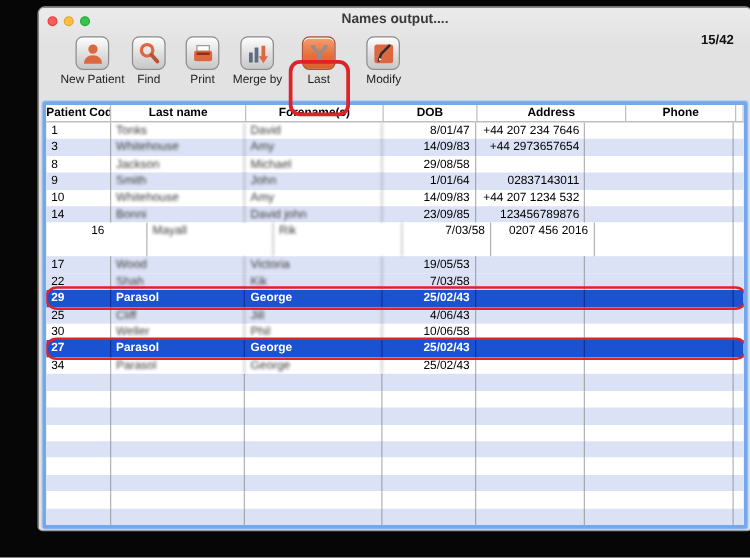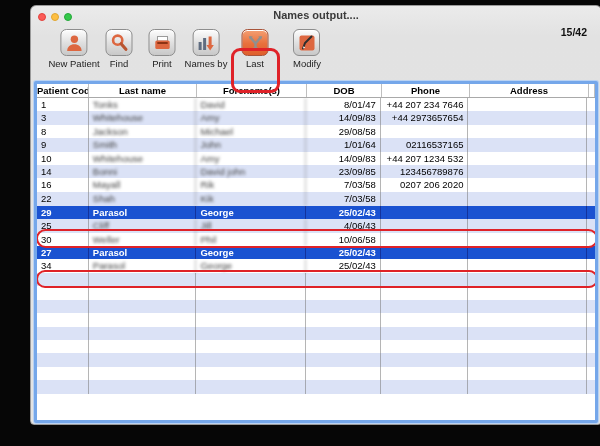--- a/index.html
+++ b/index.html
@@ -128,21 +128,21 @@
 
     <div class="tool" style="left:175px;">
       <div class="btn">
         <svg width="20" height="20" viewBox="0 0 20 20">
           <rect x="3" y="9" width="3" height="8" fill="#5f6c80"></rect>
           <rect x="7.5" y="5" width="3" height="12" fill="#5f6c80"></rect>
           <line x1="14.5" y1="3.5" x2="14.5" y2="13" stroke="#dd6740" stroke-width="3"></line>
           <path d="M10.8 12 L18.2 12 L14.5 17.5 Z" fill="#dd6740"></path>
         </svg>
       </div>
-      <div class="lbl">Names by</div>
+      <div class="lbl">Merge by</div>
     </div>
 
     <div class="tool" style="left:224px;">
       <div class="btn orange">
         <svg width="20" height="20" viewBox="0 0 20 20">
           <path d="M5 4.5 L10 10.5 M15 4.5 L10 10.5 M10 10.5 L10 14" fill="none" stroke="#8f8f8f" stroke-width="2.4" stroke-linecap="round"></path>
           <path d="M3.2 3.2 L7.4 3.6 L4.4 6.4 Z" fill="#8f8f8f"></path>
           <path d="M16.8 3.2 L12.6 3.6 L15.6 6.4 Z" fill="#8f8f8f"></path>
           <path d="M7.6 14.2 L12.4 14.2 L10 17.6 Z" fill="#8f8f8f"></path>
         </svg>
@@ -165,22 +165,22 @@
   </div>
 
   <div class="count">15/42</div>
 
   <div class="tablewrap">
     <div class="thead" id="thead">
         <div class="th" style="width: 52px;">Patient Code</div>
         <div class="th" style="width: 108px;">Last name</div>
         <div class="th" style="width: 110px;">Forename(s)</div>
         <div class="th" style="width: 75px;">DOB</div>
+        <div class="th" style="width: 119px;">Address</div>
         <div class="th" style="width: 88px;">Phone</div>
-        <div class="th" style="width: 119px;">Address</div>
         <div class="th" style="width: 6px;"></div>
       </div>
     <div class="tbody" id="tbody">
         <div class="tr" style="height: 13.417px;">
           <div class="td" style="width: 52px;">1</div>
           <div class="td blur" style="width: 108px;">Tonks</div>
           <div class="td blur" style="width: 110px;">David</div>
           <div class="td r" style="width: 75px;">8/01/47</div>
           <div class="td r" style="width: 88px;">+44 207 234 7646</div>
           <div class="td" style="width: 119px;"></div>
@@ -202,21 +202,21 @@
           <div class="td r" style="width: 75px;">29/08/58</div>
           <div class="td r" style="width: 88px;"></div>
           <div class="td" style="width: 119px;"></div>
           <div class="td" style="width: 6px; border-right: none;"></div>
         </div>
         <div class="tr alt" style="height: 13.417px;">
           <div class="td" style="width: 52px;">9</div>
           <div class="td blur" style="width: 108px;">Smith</div>
           <div class="td blur" style="width: 110px;">John</div>
           <div class="td r" style="width: 75px;">1/01/64</div>
-          <div class="td r" style="width: 88px;">02116537165</div>
+          <div class="td r" style="width: 88px;">02837143011</div>
           <div class="td" style="width: 119px;"></div>
           <div class="td" style="width: 6px; border-right: none;"></div>
         </div>
         <div class="tr" style="height: 13.417px;">
           <div class="td" style="width: 52px;">10</div>
           <div class="td blur" style="width: 108px;">Whitehouse</div>
           <div class="td blur" style="width: 110px;">Amy</div>
           <div class="td r" style="width: 75px;">14/09/83</div>
           <div class="td r" style="width: 88px;">+44 207 1234 532</div>
           <div class="td" style="width: 119px;"></div>
@@ -224,26 +224,35 @@
         </div>
         <div class="tr alt" style="height: 13.417px;">
           <div class="td" style="width: 52px;">14</div>
           <div class="td blur" style="width: 108px;">Bonni</div>
           <div class="td blur" style="width: 110px;">David john</div>
           <div class="td r" style="width: 75px;">23/09/85</div>
           <div class="td r" style="width: 88px;">123456789876</div>
           <div class="td" style="width: 119px;"></div>
           <div class="td" style="width: 6px; border-right: none;"></div>
         </div>
-        <div class="tr" style="height: 14px;">
+        <div class="tr" style="height: 27px; padding-left: 32px;">
           <div class="td" style="width: 52px;">16</div>
           <div class="td blur" style="width: 108px;">Mayall</div>
           <div class="td blur" style="width: 110px;">Rik</div>
           <div class="td r" style="width: 75px;">7/03/58</div>
-          <div class="td r" style="width: 88px;">0207 206 2020</div>
+          <div class="td r" style="width: 88px;">0207 456 2016</div>
+          <div class="td" style="width: 119px;"></div>
+          <div class="td" style="width: 6px; border-right: none;"></div>
+        </div>
+        <div class="tr alt" style="height: 13.417px;">
+          <div class="td" style="width: 52px;">17</div>
+          <div class="td blur" style="width: 108px;">Wood</div>
+          <div class="td blur" style="width: 110px;">Victoria</div>
+          <div class="td r" style="width: 75px;">19/05/53</div>
+          <div class="td r" style="width: 88px;"></div>
           <div class="td" style="width: 119px;"></div>
           <div class="td" style="width: 6px; border-right: none;"></div>
         </div>
         <div class="tr alt" style="height: 13.417px;">
           <div class="td" style="width: 52px;">22</div>
           <div class="td blur" style="width: 108px;">Shah</div>
           <div class="td blur" style="width: 110px;">Kik</div>
           <div class="td r" style="width: 75px;">7/03/58</div>
           <div class="td r" style="width: 88px;"></div>
           <div class="td" style="width: 119px;"></div>

